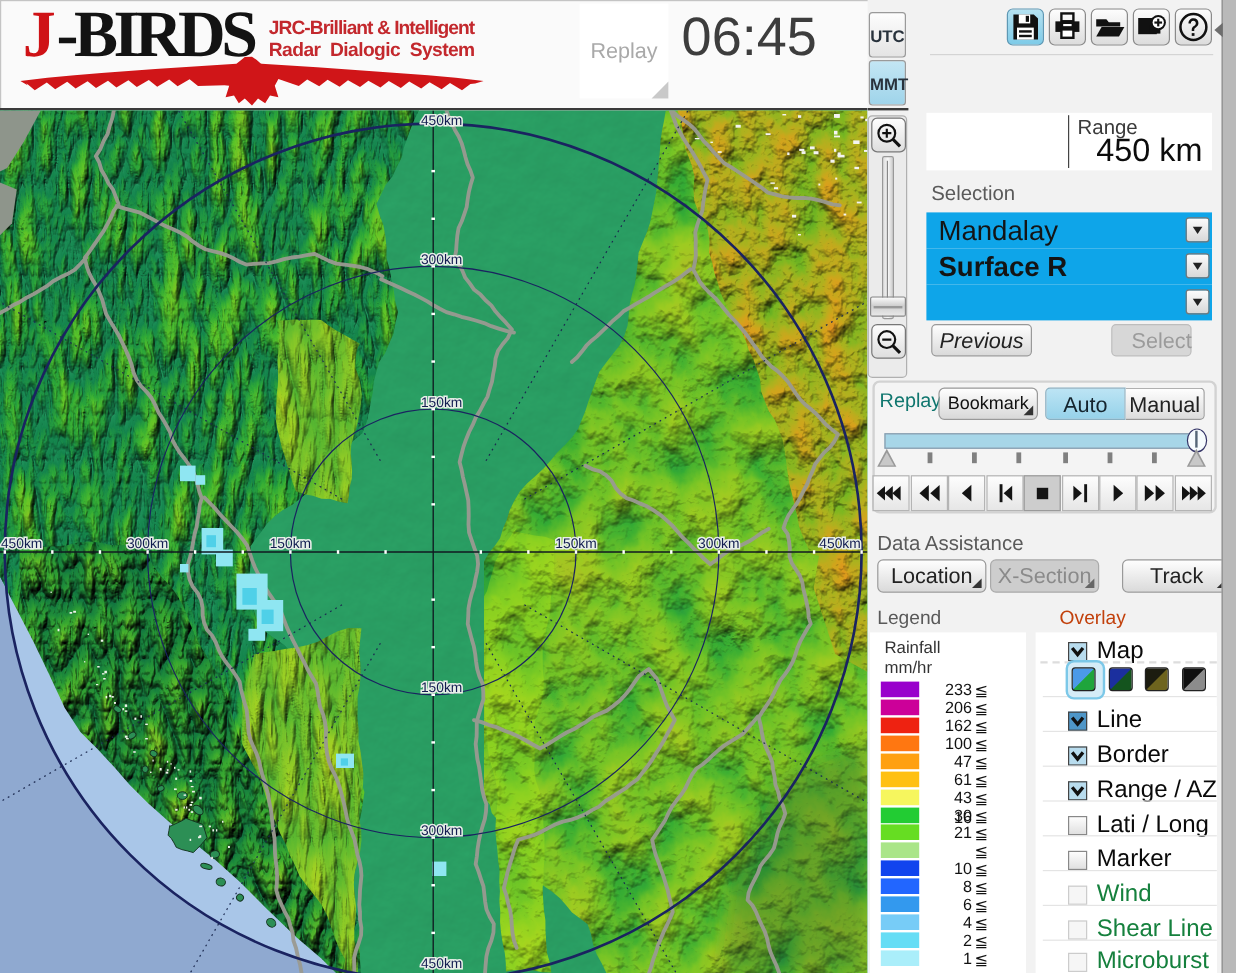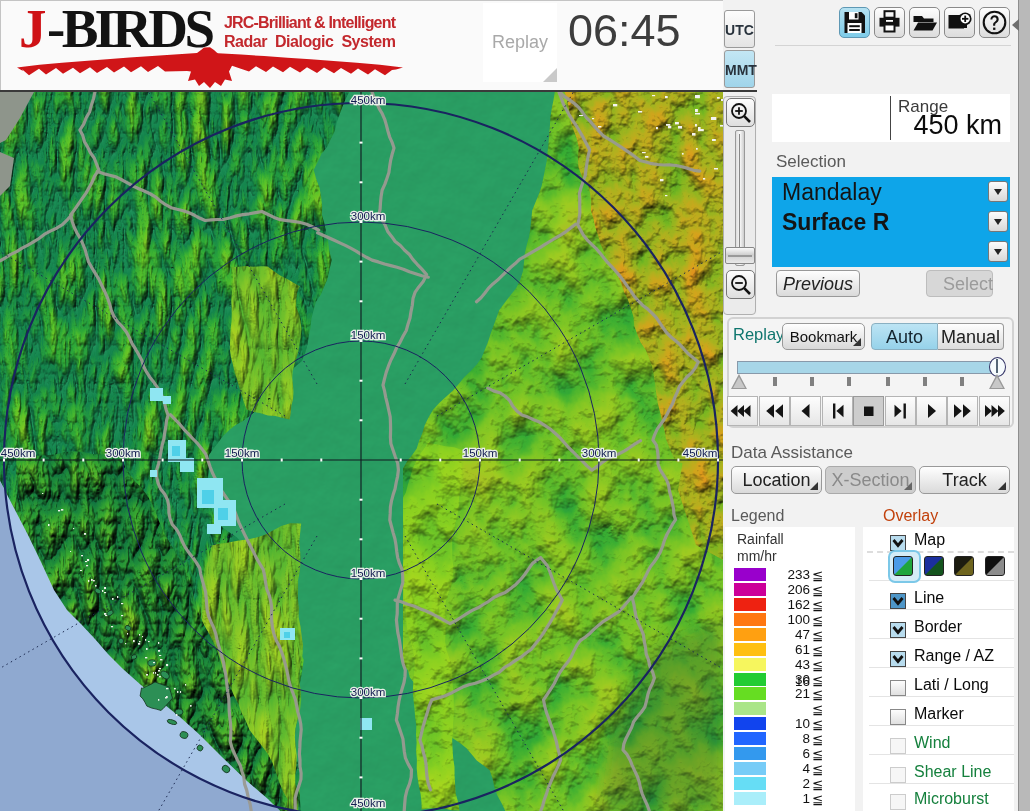--- a/index.html
+++ b/index.html
@@ -59,21 +59,21 @@
 .lgsw{left:11px;width:32px;height:13px;}
 .lgnum{left:43px;width:44px;font-size:13.5px;color:#111;text-align:right;}
 .lgle{left:89px;font-size:13.5px;color:#111;}
 .ovrow{left:144px;width:147px;height:29px;background:#fff;}
 .ovsep{left:146px;width:145px;height:1px;background:#e4e4e4;}
 .cb{left:23px;top:5px;width:16px;height:16px;border:1px solid #444;background:#b8dcee;box-sizing:border-box;}
 .cb svg{position:absolute;left:0px;top:1px;}
 .cb.blue{background:#4e96c8;}
 .cb.off{background:linear-gradient(#fdfdfd,#e0e0e0);border-color:#888;}
 .cb.dis{background:#f6f6f6;border-color:#ccc;}
-.ovtext{left:47px;top:1px;font-size:16px;color:#0a0a0a;white-space:nowrap;}
+.ovtext{left:47px;top:1px;font-size:20px;color:#0a0a0a;white-space:nowrap;}
 .ovtext.dis{color:#15803d;}
 .swd{top:556px;width:18px;height:18px;border:1px solid #222;border-radius:3px;}
 #swsel{left:165px;top:550px;width:29px;height:29px;border:2px solid #7cc8e8;border-radius:7px;background:#d5ecf7;}
 #dashsep{left:144px;top:551px;width:147px;height:0;border-top:2px dashed #ddd;}
 #redge{left:1018px;top:0;width:12px;height:811px;background:#b9b9b9;border-left:1px solid #8e8e8e;box-sizing:border-box;}
 #redgearrow{left:1012px;top:19px;width:0;height:0;border-top:6px solid transparent;border-bottom:6px solid transparent;border-right:7px solid #6e6e6e;}
 #map{left:0;top:90px;width:723px;height:721px;border-top:2px solid #3a3a3a;box-sizing:border-box;}
 #zoomstrip{left:723px;top:90px;width:34px;height:224px;background:#f0f0f0;border-top:2px solid #3a3a3a;box-sizing:border-box;}
 #zsinner{left:0px;top:4px;width:33px;height:219px;background:#ebebeb;border:1px solid #b0b0b0;border-radius:4px;box-sizing:border-box;}
 .zbtn{left:3px;width:29px;height:29px;border:1px solid #777;border-radius:5px;background:linear-gradient(#fdfdfd,#dedede);box-sizing:border-box;}
@@ -617,21 +617,21 @@
 <div class="abs pbbtn" style="left:256px;"><svg width="29" height="28" viewBox="0 0 29 28">
           <g fill="#141414">
             <path d="M5,8 L5,20 L11.9,14 Z"></path>
             <path d="M11.5,8 L11.5,20 L18.4,14 Z"></path>
             <path d="M18,8 L18,20 L24.9,14 Z"></path>
           </g>
         </svg></div>
 <div id="dalbl" class="abs">Data Assistance</div>
 <div class="abs dabtn" style="left:8px;">Location<div class="fold"></div></div>
 <div id="xsec" class="abs dabtn" style="left:102px;">X-Section<div class="foldg"></div></div>
-<div class="abs dabtn" style="left:196px;">Track<div class="fold"></div></div>
+<div class="abs dabtn" style="left:212px;">Track<div class="fold"></div></div>
 <div id="leglbl" class="abs">Legend</div>
       <div id="ovlbl" class="abs">Overlay</div>
 <div id="legbox" class="abs"></div>
       <div id="ovbox" class="abs"></div>
 <div id="rainlbl" class="abs">Rainfall<br>mm/hr</div>
 <div class="abs lgsw" style="top:568px;background:#9900cc;"></div>
 <div class="abs lgnum" style="top:567px;">233</div>
 <div class="abs lgle" style="top:567px;">≦</div>
 <div class="abs lgsw" style="top:583px;background:#cc0099;"></div>
 <div class="abs lgnum" style="top:582px;">206</div>

